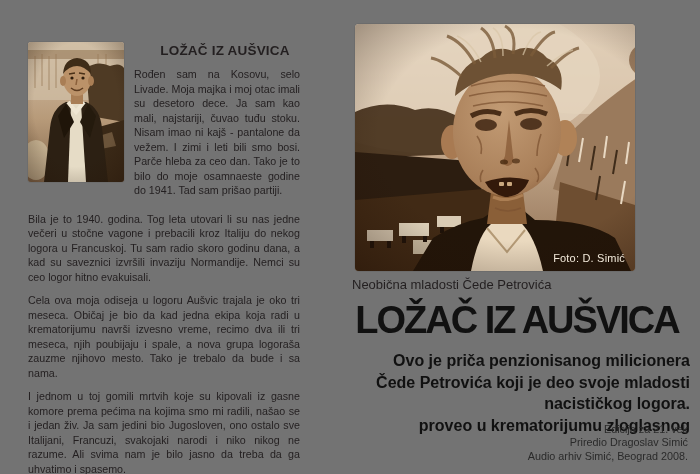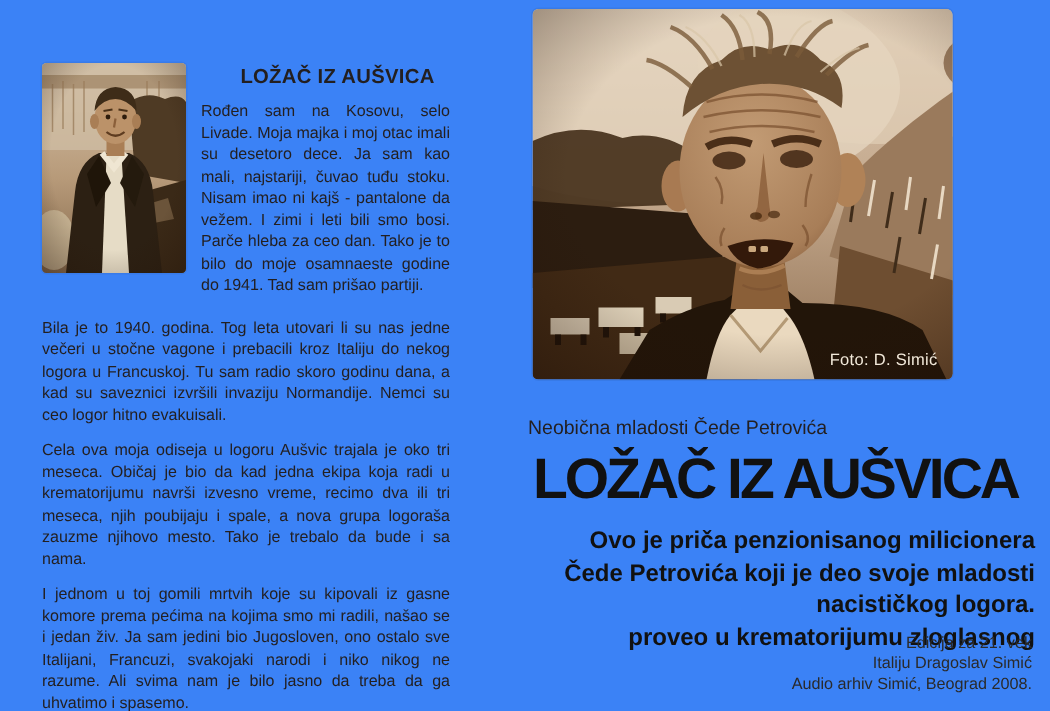--- a/index.html
+++ b/index.html
@@ -1,41 +1,41 @@
 <!DOCTYPE html>
 <html><head>
 <meta charset="utf-8">
 <style>
   html,body{margin:0;padding:0;}
   body{
     width:700px;height:474px;background:#ffffff;overflow:hidden;
     font-family:"Liberation Sans",sans-serif;color:#231f20;position:relative;
   }
-  .canvas{position:absolute;inset:0;background:#3b82f6;}
+  .canvas{position:absolute;inset:0;background:#737373;}
 
   
   .left-page{position:absolute;left:28px;top:42px;width:288px;}
   .lp-row{display:flex;align-items:flex-start;}
   .lp-photo{
     width:96px;height:140px;flex:0 0 96px;margin-right:10px;
     border-radius:3px;overflow:hidden;box-shadow:0 0 0 1px rgba(0,0,0,0.05);
   }
   .lp-col{width:182px;}
   .lp-title{
     font-size:13.5px;font-weight:bold;text-align:center;
     margin:1px 0 9px 0;letter-spacing:0.2px;white-space:nowrap;
   }
   .left-page p{
     font-size:10.7px;line-height:14.5px;text-align:justify;margin:0 16px 9px 0;
   }
   .lp-body{margin-top:5px;}
 
   
   .rp-photo{
-    position:absolute;left:355px;top:6px;width:280px;height:247px;
+    position:absolute;left:355px;top:24px;width:280px;height:247px;
     border-radius:4px;overflow:hidden;box-shadow:0 0 0 1px rgba(0,0,0,0.06);
   }
   .rp-photo svg{display:block;}
   .rp-credit{
     position:absolute;right:10px;bottom:7px;
     font-size:11px;color:#f2e9da;letter-spacing:0.2px;
   }
   .rp-kicker{
     position:absolute;left:352px;top:277px;font-size:13px;color:#231f20;
   }
@@ -241,18 +241,18 @@
 
     <div class="rp-subtitle">
       <div>Ovo je priča penzionisanog milicionera</div>
       <div>Čede Petrovića koji je deo svoje mladosti</div>
       <div>nacističkog logora.</div>
       <div>proveo u krematorijumu zloglasnog</div>
     </div>
 
     <div class="rp-credits">
       <div>Edicija za 21. vek</div>
-      <div>Italiju Dragoslav Simić</div>
+      <div>Priredio Dragoslav Simić</div>
       <div>Audio arhiv Simić, Beograd 2008.</div>
     </div>
   </div>
 
 </div>
 
 </body></html>

